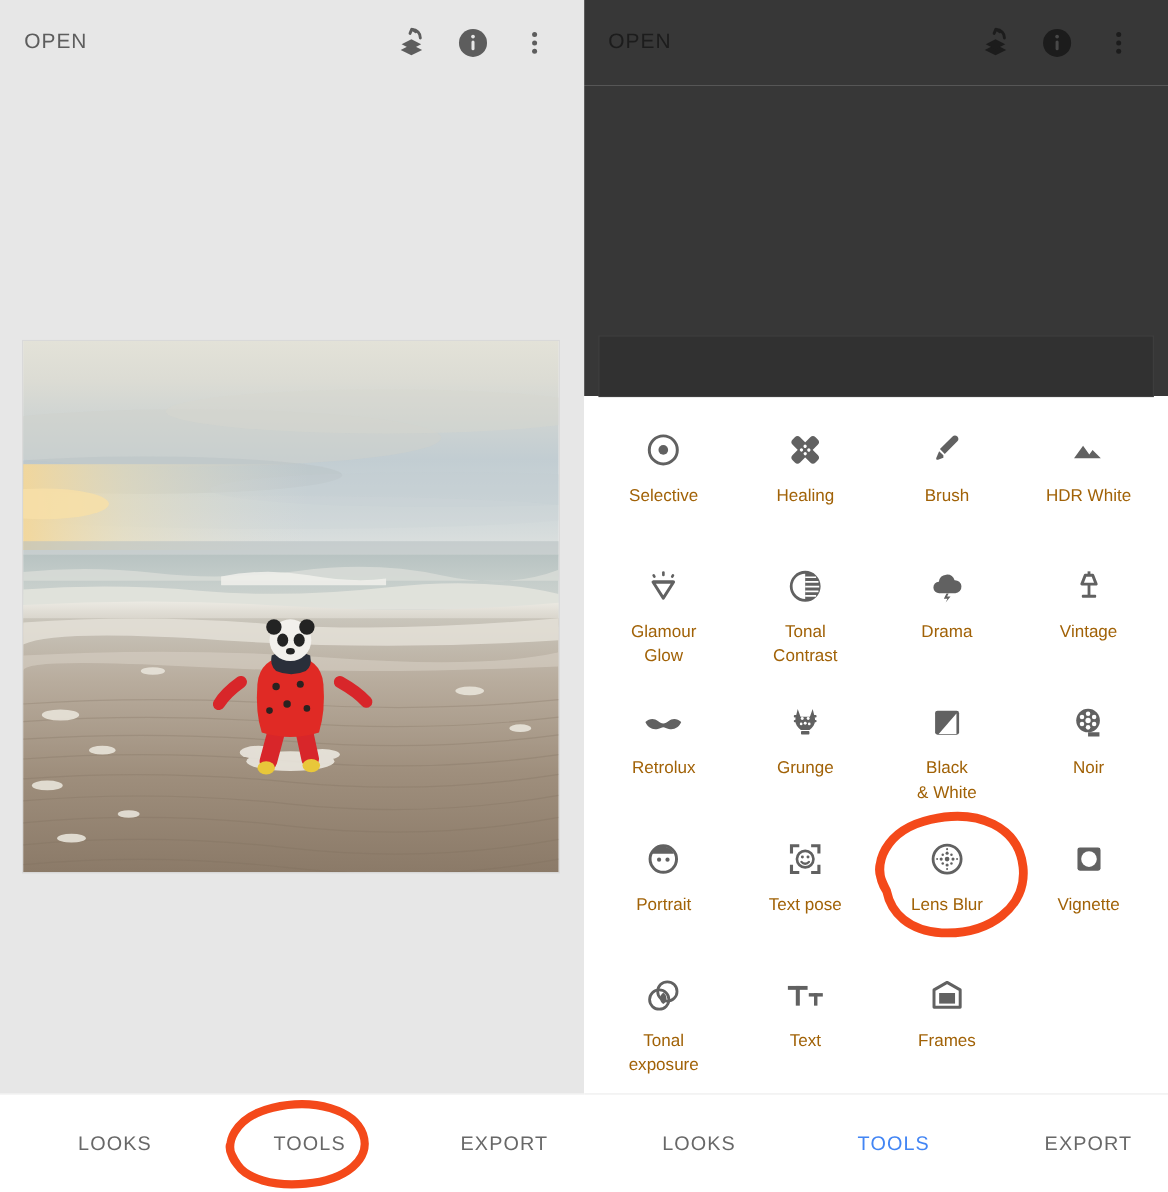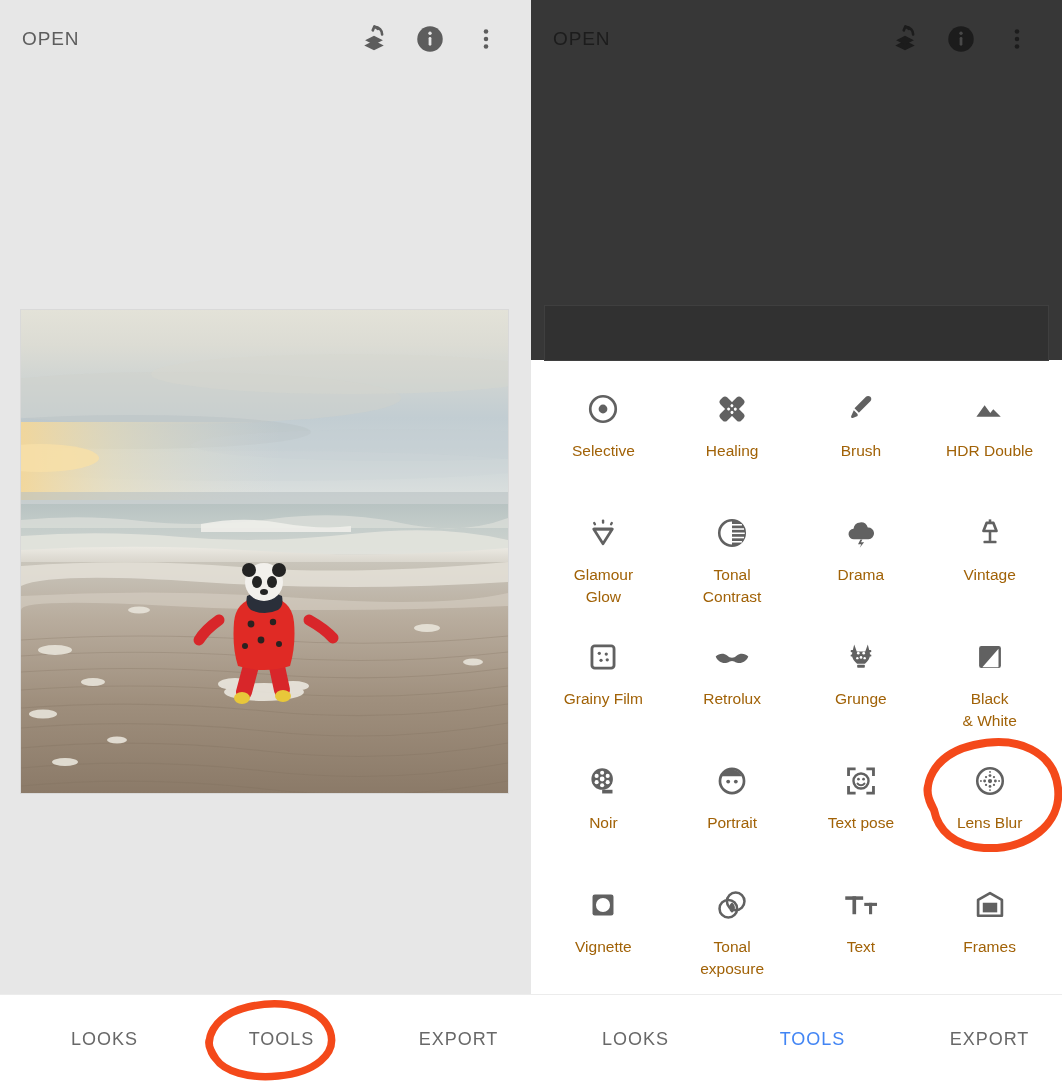--- a/index.html
+++ b/index.html
@@ -403,21 +403,21 @@
         </div>
         <div class="tool-label">Brush</div>
       </div>
 
       <div class="tool">
         <div class="tool-icon">
           <svg width="34" height="34" viewBox="0 0 24 24">
             <path d="M2.4 17.4 8.2 9.3l4 5.6 2.1-2.8 5.3 5.3z" fill="#616161"></path>
           </svg>
         </div>
-        <div class="tool-label">HDR Double</div>
+        <div class="tool-label">HDR White</div>
       </div>
 
       <div class="tool">
         <div class="tool-icon">
           <svg width="34" height="34" viewBox="0 0 24 24">
             <path d="M5.4 9.2h13.2L12 19.6z" fill="none" stroke="#616161" stroke-width="1.9" stroke-linejoin="round"></path>
             <path d="M5.4 9.2h13.2" stroke="#616161" stroke-width="1.9"></path>
             <rect x="11.2" y="2.4" width="1.7" height="3.1" rx="0.8" fill="#616161"></rect>
             <rect x="5.2" y="4.1" width="1.7" height="2.6" rx="0.8" fill="#616161" transform="rotate(-28 6 5.4)"></rect>
             <rect x="17.1" y="4.1" width="1.7" height="2.6" rx="0.8" fill="#616161" transform="rotate(28 18 5.4)"></rect>
@@ -460,34 +460,20 @@
           <svg width="34" height="34" viewBox="0 0 24 24">
             <path d="M7.4 10.6 9.6 4.9h4.8l2.2 5.7z" fill="none" stroke="#616161" stroke-width="1.9" stroke-linejoin="round"></path>
             <rect x="11.1" y="10.6" width="1.8" height="7" fill="#616161"></rect>
             <rect x="7.4" y="17.4" width="9.2" height="1.9" rx="0.6" fill="#616161"></rect>
             <rect x="11.1" y="2.4" width="1.8" height="2.6" fill="#616161"></rect>
           </svg>
         </div>
         <div class="tool-label">Vintage</div>
       </div>
 
-      <div class="tool">
-        <div class="tool-icon">
-          <svg width="34" height="34" viewBox="0 0 24 24">
-            <rect x="4.2" y="4.2" width="15.6" height="15.6" rx="2" fill="none" stroke="#616161" stroke-width="2"></rect>
-            <g fill="#616161">
-              <circle cx="9.4" cy="9.4" r="1.15"></circle>
-              <circle cx="14.3" cy="9.9" r="1.15"></circle>
-              <circle cx="10.6" cy="14.3" r="1.15"></circle>
-              <circle cx="15" cy="14" r="1.15"></circle>
-            </g>
-          </svg>
-        </div>
-        <div class="tool-label">Grainy Film</div>
-      </div>
 
       <div class="tool">
         <div class="tool-icon">
           <svg width="38" height="34" viewBox="0 0 28 24">
             <path d="M2 11.6c2.6-2.7 6.2-2.6 8.4-.7 1.3 1.1 2.2 1.6 3.6 1.6s2.3-.5 3.6-1.6
                      c2.2-1.9 5.8-2 8.4.7-1.3 3.6-5 5.5-8.3 4.6-1.6-.4-2.6-1.2-3.7-1.2
                      s-2.1.8-3.7 1.2C7 17.1 3.3 15.2 2 11.6z" fill="#616161"></path>
           </svg>
         </div>
         <div class="tool-label">Retrolux</div>

